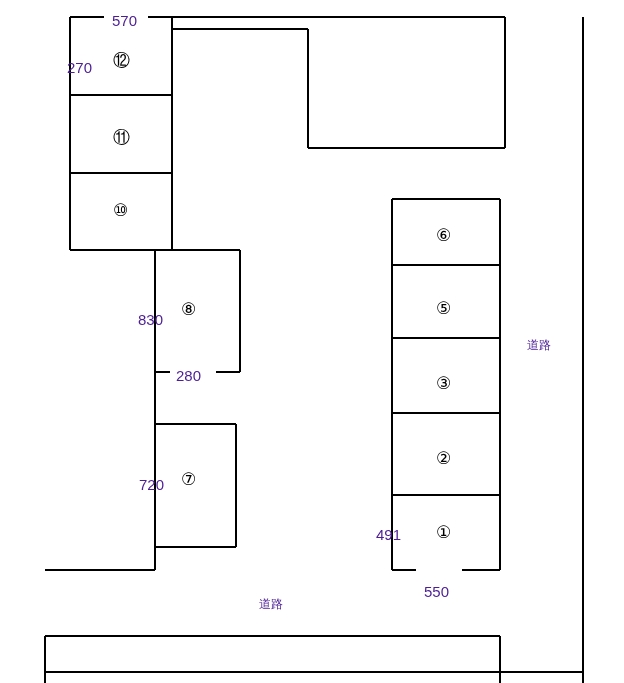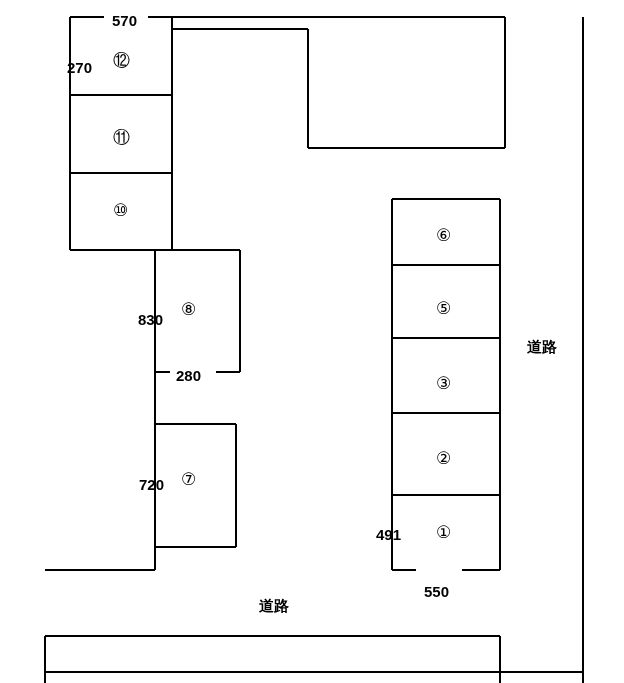--- a/index.html
+++ b/index.html
@@ -19,30 +19,29 @@
   }
   #plan {
     position: absolute;
     left: 0;
     top: 0;
   }
   .lbl {
     position: absolute;
     font-family: "Liberation Sans", sans-serif;
     font-size: 15px;
-    color: #000000;
+    color: #4c1d95;
     white-space: nowrap;
     line-height: 1;
-    font-weight: bold;
   }
   .lbl.dim {
     font-size: 15px;
   }
   .lbl.road {
-    font-size: 15px;
+    font-size: 12px;
   }
   .circnum {
     position: absolute;
     font-family: "DejaVu Sans", sans-serif;
     font-size: 17px;
     color: #000000;
     white-space: nowrap;
     line-height: 1;
   }
 </style>

